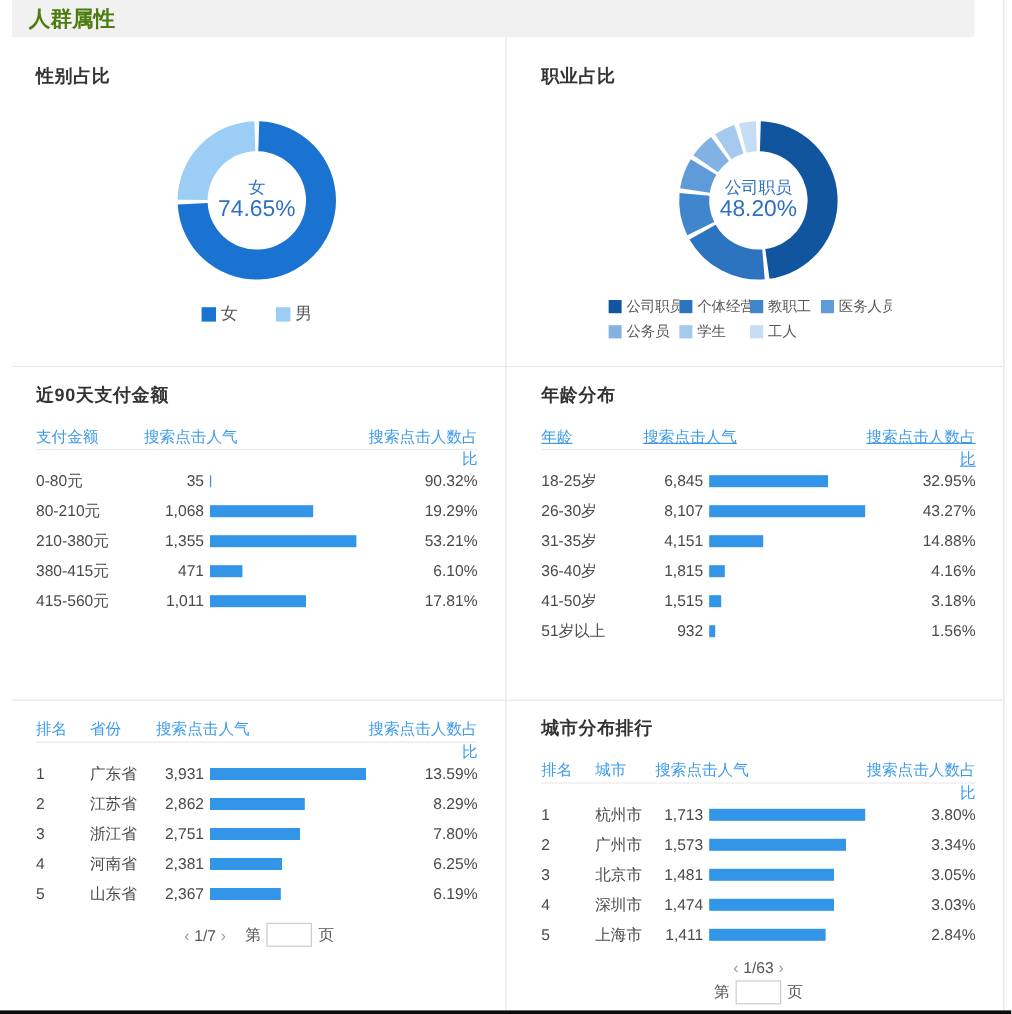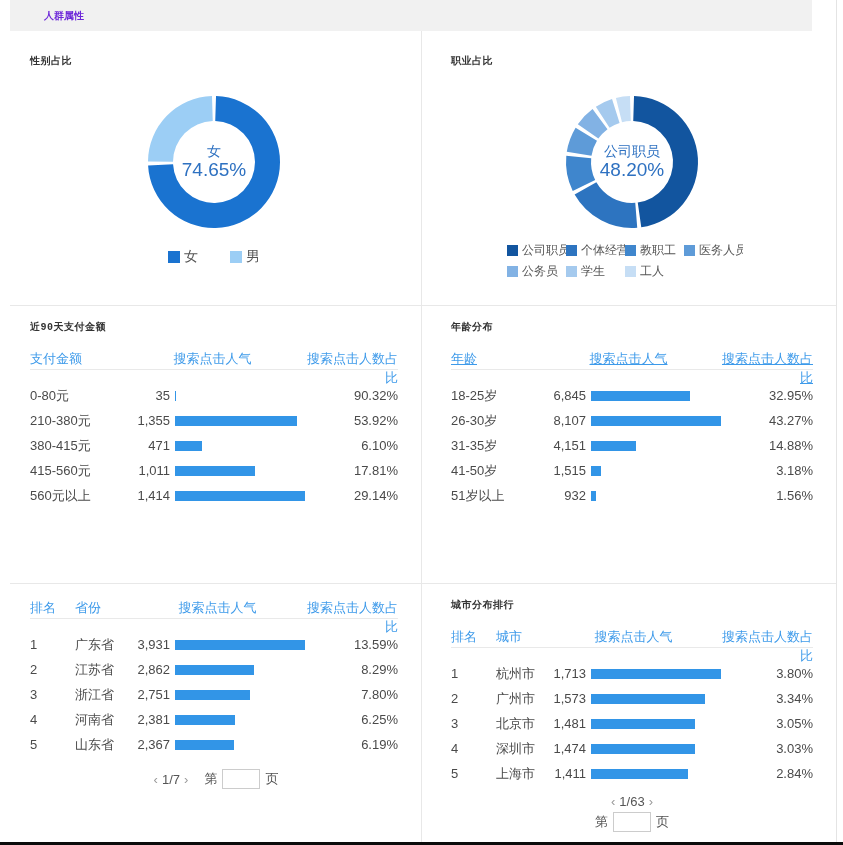--- a/index.html
+++ b/index.html
@@ -2,59 +2,59 @@
 <html><head>
 <meta charset="utf-8">
 <style>
   * { box-sizing: border-box; margin: 0; padding: 0; }
   html,body { background:#fff; }
   body { font-family: "Liberation Sans", "DejaVu Sans", sans-serif; }
   .page { position:relative; width:843px; height:845px; background:#fff; overflow:hidden; }
 
   
   .band { position:absolute; left:10px; top:0; width:802px; height:31px; background:#f1f1f1; display:flex; align-items:center; }
-  .band h1 { font-size:10px; font-weight:bold; color:#6d28d9; margin-left:34px; }
+  .band h1 { font-size:18px; font-weight:bold; color:#4d7c0f; margin-left:14px; }
 
   
   .vdiv { position:absolute; left:421px; top:31px; bottom:3px; width:1px; background:#e8e8e8; }
   .hdiv { position:absolute; left:10px; width:826px; height:1px; background:#e8e8e8; }
   .hdiv.h1 { top:305px; } .hdiv.h2 { top:583px; }
   .rborder { position:absolute; left:836px; top:0; bottom:3px; width:1px; background:#e4e4e4; }
   .bottombar { position:absolute; left:0; right:0; bottom:0; height:3px; background:#0b0b0b; }
 
   section.panel { position:absolute; }
   #sec-gender     { left:10px;  top:31px;  width:411px; height:274px; padding:0 23px 0 20px; }
   #sec-occupation { left:421px; top:31px;  width:414px; height:274px; padding:0 22px 0 30px; }
   #sec-payment    { left:10px;  top:305px; width:411px; height:278px; padding:0 23px 0 20px; }
   #sec-age        { left:421px; top:305px; width:414px; height:278px; padding:0 22px 0 30px; }
   #sec-province   { left:10px;  top:583px; width:411px; height:259px; padding:0 23px 0 20px; }
   #sec-city       { left:421px; top:583px; width:414px; height:259px; padding:0 22px 0 30px; }
 
-  .ptitle { font-size:10px; font-weight:bold; color:#333; margin-top:23px; letter-spacing:0.5px; }
-  .ptitle.tt { margin-top:15px;font-family:Liberation Mono, monospace; }
+  .ptitle { font-size:15px; font-weight:bold; color:#333; margin-top:23px; letter-spacing:0.5px; }
+  .ptitle.tt { margin-top:15px; }
 
   
   .donut { position:relative; width:140px; height:140px; margin:24px auto 0; }
   .dcenter { position:absolute; inset:0; display:flex; flex-direction:column; align-items:center; justify-content:center; pointer-events:none; }
   .dc1 { font-size:14px; color:#2e71c1; line-height:1.2; }
   .dc2 { font-size:19px; color:#2e71c1; line-height:1.15; }
 
   .legend { display:flex; align-items:center; }
   .legend .li { display:inline-flex; align-items:center; cursor:pointer; }
   .legend .sw { display:inline-block; width:11px; height:11px; margin-right:4px; flex:none; }
   .legend .lt { color:#555; }
   .lg-gender { justify-content:center; gap:32px; margin-top:16px; font-size:14px; }
   .lg-gender .sw { width:12px; height:12px; }
   .lg-occupation { width:250px; margin:10px auto 0; flex-wrap:wrap; row-gap:4px; font-size:12px; }
   .lg-occupation .li { width:59px; overflow:hidden; white-space:nowrap; flex:none; }
 
   
   .t-head { display:grid; align-items:start; margin-top:15px; height:21px; border-bottom:1px solid #e9e9e9; font-size:13px; color:#3d9aea; }
   .t-head .th { line-height:19px; overflow:visible; }
-  .t-head .thmid { text-align:center; }
+  .t-head .thmid { }
   .t-head .thright { text-align:right; }
   .h3l { grid-template-columns:90px 185px 1fr; }
   .h3r { grid-template-columns:85px 185px 1fr;text-decoration:underline; }
   .h4l { grid-template-columns:45px 55px 175px 1fr; }
   .h4r { grid-template-columns:45px 50px 175px 1fr; }
 
   .t-body { margin-top:13px; }
   .t-row { display:grid; align-items:center; height:25px; font-size:13px; color:#4a4a4a; }
   .t-row.b3l { grid-template-columns:90px 50px 135px 1fr; }
   .t-row.b3r { grid-template-columns:85px 50px 135px 1fr; }
@@ -172,50 +172,50 @@
     <div class="t-body">
         <div class="t-row b3l">
           <span class="c-label">0-80元</span>
           <span class="c-val">35</span>
           <span class="c-bar">
             <i class="bar" style="width: 1.3px; background: rgb(50, 149, 231);"></i>
           </span>
           <span class="c-pct">90.32%</span>
         </div>
         <div class="t-row b3l">
+          <span class="c-label">80-210元</span>
+          <span class="c-val">1,068</span>
+          <span class="c-bar">
+            <i class="bar" style="width: 86.1px; background: rgb(50, 149, 231);"></i>
+          </span>
+          <span class="c-pct">19.29%</span>
+        </div>
+        <div class="t-row b3l">
           <span class="c-label">210-380元</span>
           <span class="c-val">1,355</span>
           <span class="c-bar">
             <i class="bar" style="width: 122.1px; background: rgb(50, 149, 231);"></i>
           </span>
-          <span class="c-pct">53.92%</span>
+          <span class="c-pct">53.21%</span>
         </div>
         <div class="t-row b3l">
           <span class="c-label">380-415元</span>
           <span class="c-val">471</span>
           <span class="c-bar">
             <i class="bar" style="width: 27.2px; background: rgb(50, 149, 231);"></i>
           </span>
           <span class="c-pct">6.10%</span>
         </div>
         <div class="t-row b3l">
           <span class="c-label">415-560元</span>
           <span class="c-val">1,011</span>
           <span class="c-bar">
             <i class="bar" style="width: 79.5px; background: rgb(50, 149, 231);"></i>
           </span>
           <span class="c-pct">17.81%</span>
-        </div>
-        <div class="t-row b3l">
-          <span class="c-label">560元以上</span>
-          <span class="c-val">1,414</span>
-          <span class="c-bar">
-            <i class="bar" style="width: 130px; background: rgb(50, 149, 231);"></i>
-          </span>
-          <span class="c-pct">29.14%</span>
         </div>
       </div>
   </section>
 
   <section class="panel" id="sec-age">
     <h2 class="ptitle tt">年龄分布</h2>
     <div class="t-head h3r">
       <span class="th">年龄</span>
       <span class="th thmid">搜索点击人气</span>
       <span class="th thright">搜索点击人数占比</span>
@@ -237,20 +237,28 @@
           </span>
           <span class="c-pct">43.27%</span>
         </div>
         <div class="t-row b3r">
           <span class="c-label">31-35岁</span>
           <span class="c-val">4,151</span>
           <span class="c-bar">
             <i class="bar" style="width: 44.7px; background: rgb(50, 149, 231);"></i>
           </span>
           <span class="c-pct">14.88%</span>
+        </div>
+        <div class="t-row b3r">
+          <span class="c-label">36-40岁</span>
+          <span class="c-val">1,815</span>
+          <span class="c-bar">
+            <i class="bar" style="width: 12.5px; background: rgb(50, 149, 231);"></i>
+          </span>
+          <span class="c-pct">4.16%</span>
         </div>
         <div class="t-row b3r">
           <span class="c-label">41-50岁</span>
           <span class="c-val">1,515</span>
           <span class="c-bar">
             <i class="bar" style="width: 9.6px; background: rgb(50, 149, 231);"></i>
           </span>
           <span class="c-pct">3.18%</span>
         </div>
         <div class="t-row b3r">

